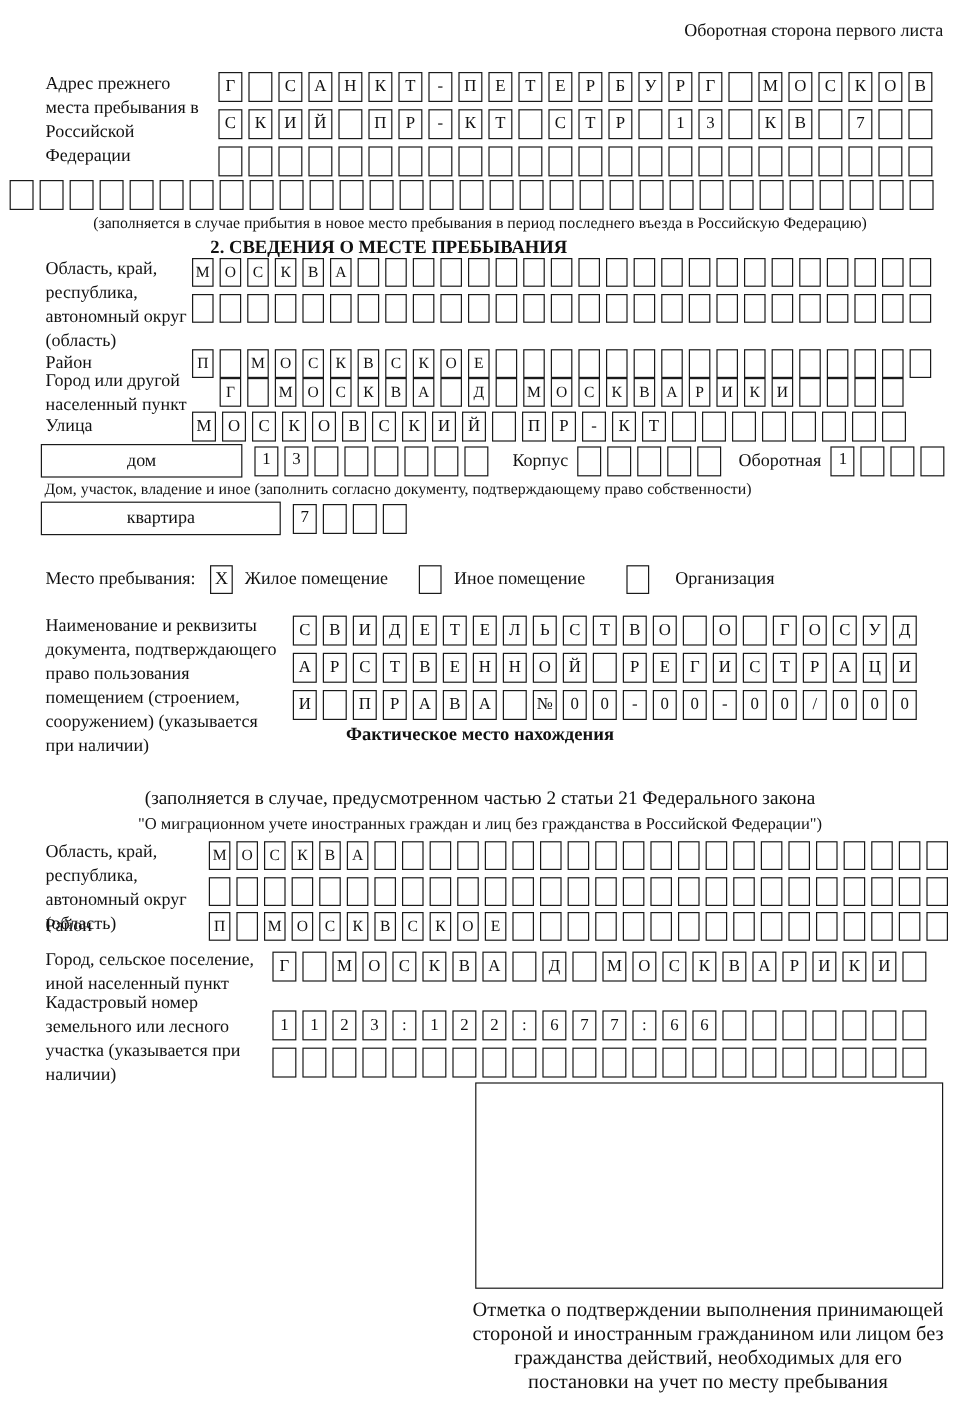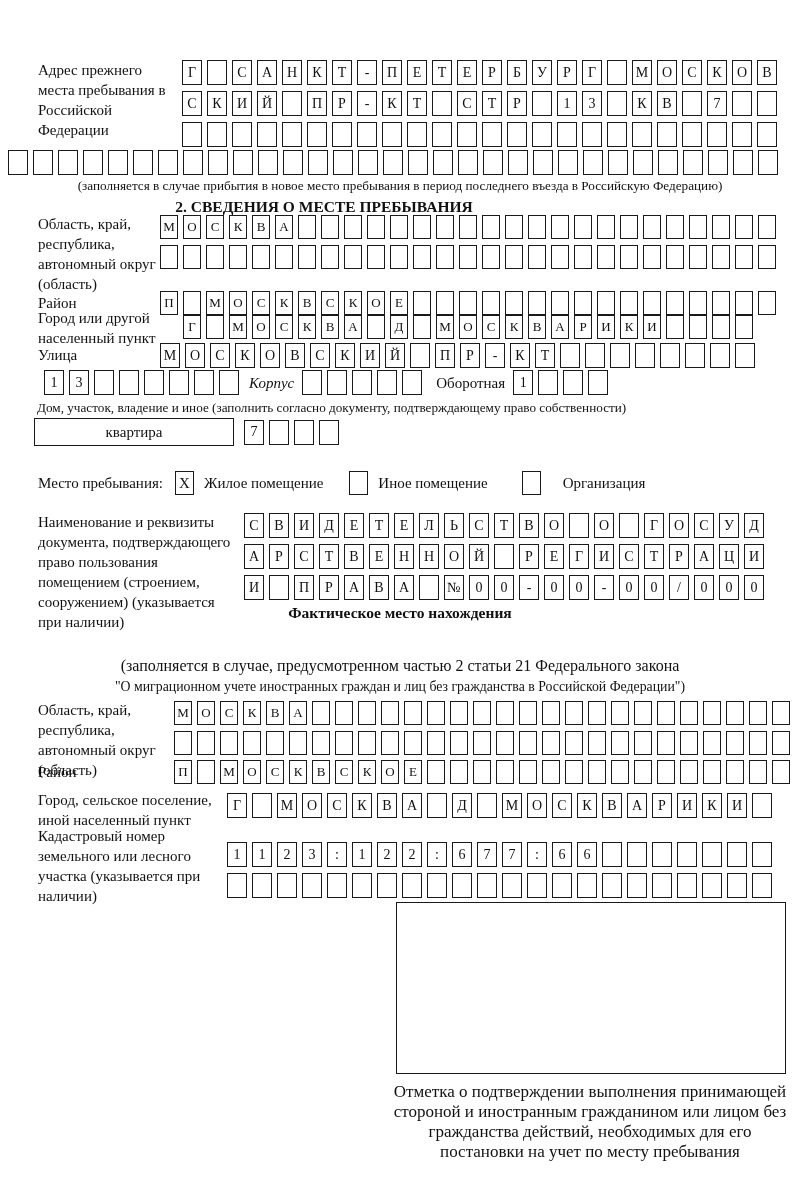--- a/index.html
+++ b/index.html
@@ -30,20 +30,21 @@
     box-sizing:border-box;border:1.6px solid #1a1a1a;width:19px;height:24px;
     display:flex;align-items:center;justify-content:center;font-size:15px;
   }
   .stamp-box{box-sizing:border-box;border:1.6px solid #1a1a1a;background:#fff;}
 </style>
 </head>
 <body>
 
 <div class="page">
 
+  <div class="abs lbl" style="top:16px;right:14px;">Оборотная сторона первого листа</div>
 
   <div class="abs lbl" style="top:60px;left:38px;width:140px;">Адрес прежнего места пребывания в Российской Федерации</div>
   <div class="abs rowstack" style="top:60px;left:182px;">
     <div class="cellrow szA">
         <div class="cell">Г</div>
         <div class="cell"></div>
         <div class="cell">С</div>
         <div class="cell">А</div>
         <div class="cell">Н</div>
         <div class="cell">К</div>
@@ -300,31 +301,34 @@
       <div class="cell"></div>
       <div class="cell"></div>
       <div class="cell"></div>
       <div class="cell"></div>
       <div class="cell"></div>
       <div class="cell"></div>
       <div class="cell"></div>
     </div>
 
   <div class="abs flex" style="top:370px;left:34px;align-items:center;">
+    <div class="wide-field" style="width:168px;">
+      <span>дом</span>
+    </div>
     <div class="cellrow szA" style="margin-left:10px;">
         <div class="cell">1</div>
         <div class="cell">3</div>
         <div class="cell"></div>
         <div class="cell"></div>
         <div class="cell"></div>
         <div class="cell"></div>
         <div class="cell"></div>
         <div class="cell"></div>
       </div>
-    <div class="lbl" style="margin:0 8px 0 10px;font-style:italic;">Корпус</div>
+    <div class="lbl" style="margin:0 8px 0 20px;">Корпус</div>
     <div class="cellrow szA">
         <div class="cell"></div>
         <div class="cell"></div>
         <div class="cell"></div>
         <div class="cell"></div>
         <div class="cell"></div>
       </div>
     <div class="lbl" style="margin:0 8px 0 14px;">Оборотная</div>
     <div class="cellrow szA">
         <div class="cell">1</div>

